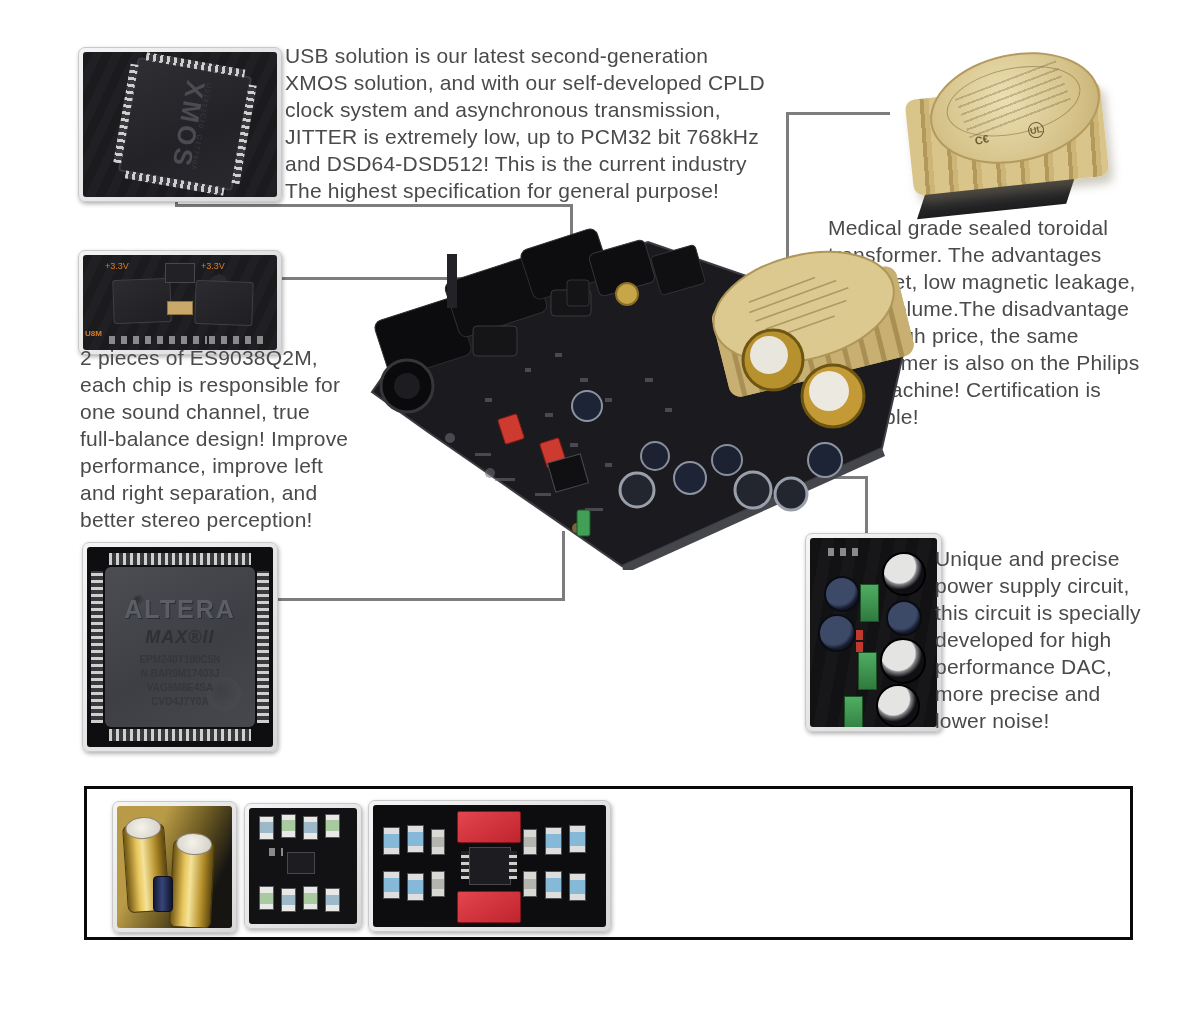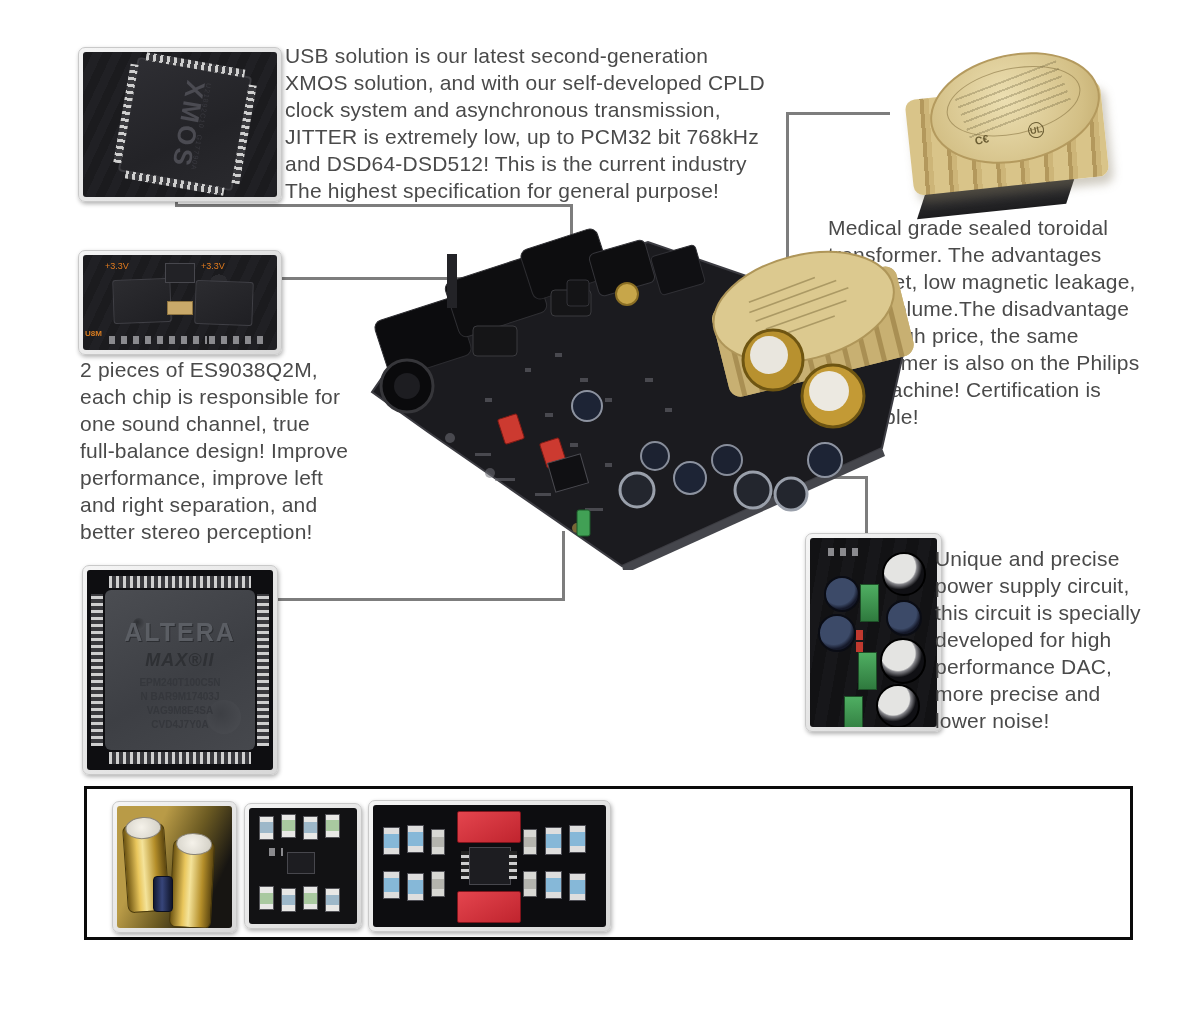--- a/index.html
+++ b/index.html
@@ -4,21 +4,21 @@
 <style>
   html,body{margin:0;padding:0;background:#ffffff;}
   #canvas{position:relative;width:1200px;height:1009px;background:#ffffff;overflow:hidden;
           font-family:"Liberation Sans",sans-serif;}
 
   
   .callout{position:absolute;color:#4a4a4a;font-weight:300;white-space:pre-line;
            font-size:21px;line-height:27px;letter-spacing:0.2px;}
   #text-usb{left:285px;top:42px;width:520px;}
   #text-transformer{left:828px;top:214px;width:345px;}
-  #text-dac{left:80px;top:356px;width:310px;}
+  #text-dac{left:80px;top:344px;width:310px;}
   #text-cpld{left:295px;top:626px;width:505px;}
   #text-psu{left:935px;top:545px;width:280px;}
   #text-components{left:625px;top:810px;width:490px;font-size:22px;line-height:30px;color:#3e3e3e;}
 
   
   .cline{position:absolute;background:#7d7d7d;}
 
   
   .photo{position:absolute;background:linear-gradient(135deg,#f5f5f5,#d8d8d8);
          border:1px solid #c9c9c9;border-radius:7px;padding:4px;
@@ -45,21 +45,21 @@
   #photo-dac{left:78px;top:250px;width:194px;height:95px;}
   .es-chip{position:absolute;width:56px;height:42px;background:linear-gradient(150deg,#2c2c30,#1f1f23);
       border:1px solid #404046;border-radius:3px;}
   .lbl-33{position:absolute;color:#e07b1e;font-size:9px;font-weight:normal;}
   .lbl-u8m{position:absolute;left:2px;bottom:12px;color:#d87c20;font-size:8px;font-weight:bold;}
   .smdrow{position:absolute;height:8px;background:repeating-linear-gradient(90deg,#8a8a8e 0 6px,transparent 6px 12px);}
   .tanpart{position:absolute;left:84px;top:46px;width:24px;height:12px;background:#c9a96a;border:1px solid #8f7440;}
   .ctr-ic{position:absolute;left:82px;top:8px;width:28px;height:18px;background:#222226;border:1px solid #47474d;}
 
   
-  #photo-cpld{left:82px;top:542px;width:186px;height:200px;margin-top:23px;}
+  #photo-cpld{left:82px;top:542px;width:186px;height:200px;}
   #photo-cpld .photo-inner{background:#0e0e11;}
   .alt-chip{position:absolute;left:18px;top:20px;width:150px;height:160px;
       background:linear-gradient(150deg,#4b4d52,#3d3f44 55%,#46484d);border-radius:6px;}
   .alt-brand{position:absolute;width:100%;top:28px;text-align:center;color:#5b5e64;
       font-size:25px;font-weight:bold;letter-spacing:2px;text-shadow:1px 1px 0 #2c2e32;}
   .alt-series{position:absolute;width:100%;top:60px;text-align:center;color:#2e3034;
       font-size:18px;font-weight:bold;font-style:italic;letter-spacing:1px;}
   .alt-lines{position:absolute;width:100%;top:86px;text-align:center;color:#35373c;
       font-size:10px;line-height:14px;font-weight:bold;white-space:pre-line;}
   .alt-dimple{position:absolute;left:28px;top:28px;width:12px;height:12px;border-radius:50%;

